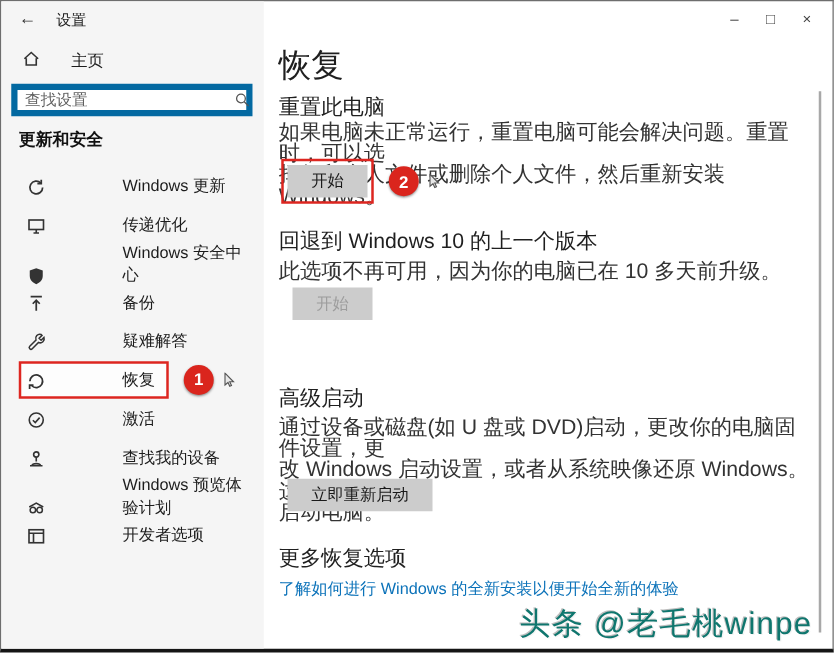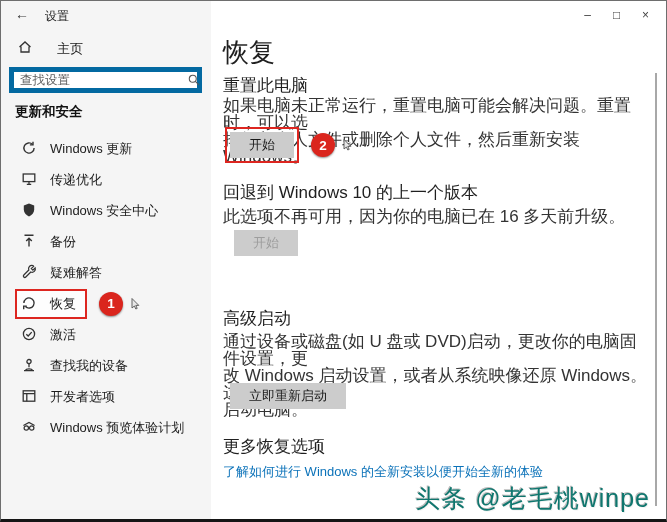--- a/index.html
+++ b/index.html
@@ -21,21 +21,21 @@
               font-size:13px; color:#1c1c1c; }
   .search-box { position:absolute; left:8px; top:66px; width:193px; height:26px; background:#fff;
                 border:5px solid #0369a1; display:flex; align-items:center; }
   .search-box input { flex:1; border:none; outline:none; background:transparent; font-size:12.5px;
                       color:#333; padding:0 6px; font-family:inherit; }
   .search-box input::placeholder { color:#5f5f5f; opacity:1; }
   .search-box .mag { margin-right:6px; display:flex; }
   .side-header { position:absolute; left:14px; top:102px; font-size:13.5px; font-weight:bold; color:#111; }
   .nav { position:absolute; left:0; top:132px; width:210px; }
   .nav-row { height:31px; display:flex; align-items:center; padding-left:14px; font-size:13px; color:#1c1c1c; }
-  .nav-box { display:inline-flex; align-items:flex-start; padding:4px 9px 4px 4px; border:2.5px solid transparent; }
+  .nav-box { display:inline-flex; align-items:flex-end; padding:4px 9px 4px 4px; border:2.5px solid transparent;gap:48px; }
   .nav-box.selected { border-color:#dd2620; background:#fdfdfd; }
   .nav-box .ic { width:16px; height:16px; margin-right:13px; flex:0 0 16px; display:flex; }
   .badge { width:24px; height:24px; border-radius:50%; background:#da251d; color:#fff; font-size:13.5px;
            font-weight:bold; display:inline-flex; align-items:center; justify-content:center;
            margin-left:12px; box-shadow:0 1px 2px rgba(0,0,0,.45); }
   .tiny-cursor { margin-left:8px; display:inline-flex; }
 
   
   .main { position:absolute; left:222px; top:0; width:430px; height:100%; }
   .main > div { position:absolute; left:0; }
@@ -191,37 +191,37 @@
             <path d="M8 6.8v3.4M4.6 13.4c.4-2 6.4-2 6.8 0M3 13.6h10" fill="none" stroke="#333" stroke-width="1.3"></path>
           </svg>
         </span>
         <span>查找我的设备</span>
       </span>
     </div>
     <div class="nav-row">
       <span class="nav-box">
         <span class="ic">
           <svg width="16" height="16" viewBox="0 0 16 16">
-            <rect x="2.2" y="2.8" width="11.6" height="10.4" fill="none" stroke="#333" stroke-width="1.3"></rect>
-            <path d="M2.2 5.6h11.6M5.8 5.6v7.6" fill="none" stroke="#333" stroke-width="1.3"></path>
-          </svg>
-        </span>
-        <span>开发者选项</span>
-      </span>
-    </div>
-    <div class="nav-row">
-      <span class="nav-box">
-        <span class="ic">
-          <svg width="16" height="16" viewBox="0 0 16 16">
             <circle cx="5.3" cy="9" r="2.2" fill="none" stroke="#333" stroke-width="1.2"></circle>
             <circle cx="10.7" cy="9" r="2.2" fill="none" stroke="#333" stroke-width="1.2"></circle>
             <path d="M2.4 6.6 8 3.4l5.6 3.2M7.5 9h1" fill="none" stroke="#333" stroke-width="1.2"></path>
           </svg>
         </span>
         <span>Windows 预览体验计划</span>
+      </span>
+    </div>
+    <div class="nav-row">
+      <span class="nav-box">
+        <span class="ic">
+          <svg width="16" height="16" viewBox="0 0 16 16">
+            <rect x="2.2" y="2.8" width="11.6" height="10.4" fill="none" stroke="#333" stroke-width="1.3"></rect>
+            <path d="M2.2 5.6h11.6M5.8 5.6v7.6" fill="none" stroke="#333" stroke-width="1.3"></path>
+          </svg>
+        </span>
+        <span>开发者选项</span>
       </span>
     </div>
   </div>
 
 <div class="main">
   <div class="page-title">恢复</div>
 
   <div class="sec-h pos-reset-h">重置此电脑</div>
   <div class="body-txt pos-reset-p">如果电脑未正常运行，重置电脑可能会解决问题。重置时，可以选
 择保留个人文件或删除个人文件，然后重新安装 Windows。</div>
@@ -231,21 +231,21 @@
     </span>
     <span class="badge">2</span>
     <span class="tiny-cursor">
       <svg width="9" height="12" viewBox="0 0 9 12">
           <path d="M1 .5v9.5l2.4-2 1.4 3 1.4-.6-1.4-3h3Z" fill="#e8e8e8" stroke="#555" stroke-width="0.9"></path>
         </svg>
     </span>
   </div>
 
   <div class="sec-h pos-goback-h">回退到 Windows 10 的上一个版本</div>
-  <div class="body-txt pos-goback-p">此选项不再可用，因为你的电脑已在 16 多天前升级。</div>
+  <div class="body-txt pos-goback-p">此选项不再可用，因为你的电脑已在 10 多天前升级。</div>
   <div class="pos-goback-btn" style="position:absolute;">
     <button class="btn disabled">开始</button>
   </div>
 
   <div class="sec-h pos-adv-h">高级启动</div>
   <div class="body-txt pos-adv-p">通过设备或磁盘(如 U 盘或 DVD)启动，更改你的电脑固件设置，更
 改 Windows 启动设置，或者从系统映像还原 Windows。 这将重新
 启动电脑。</div>
   <div class="pos-adv-btn" style="position:absolute;">
     <button class="btn">立即重新启动</button>

